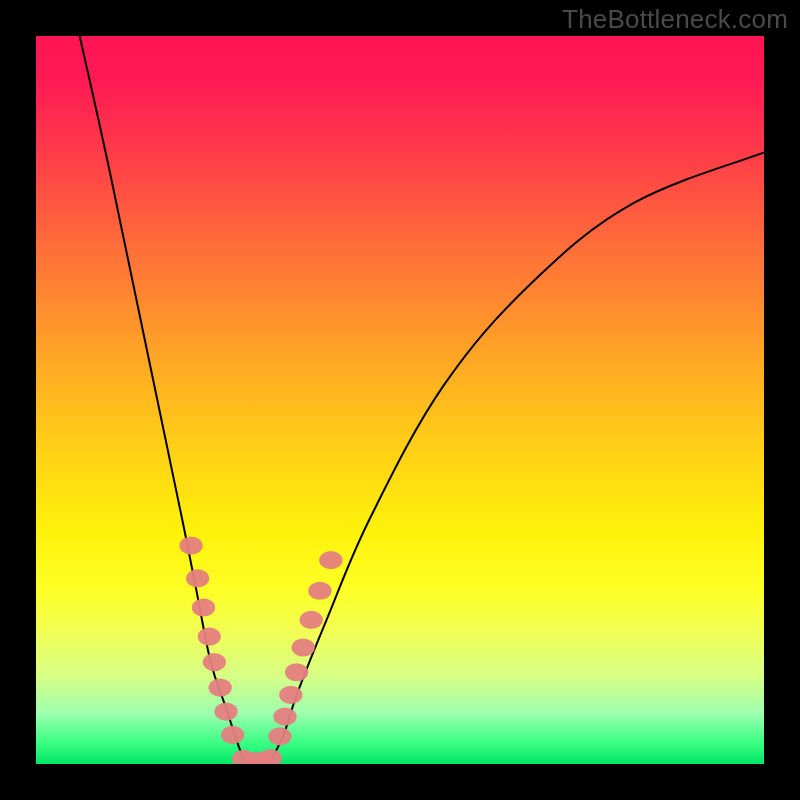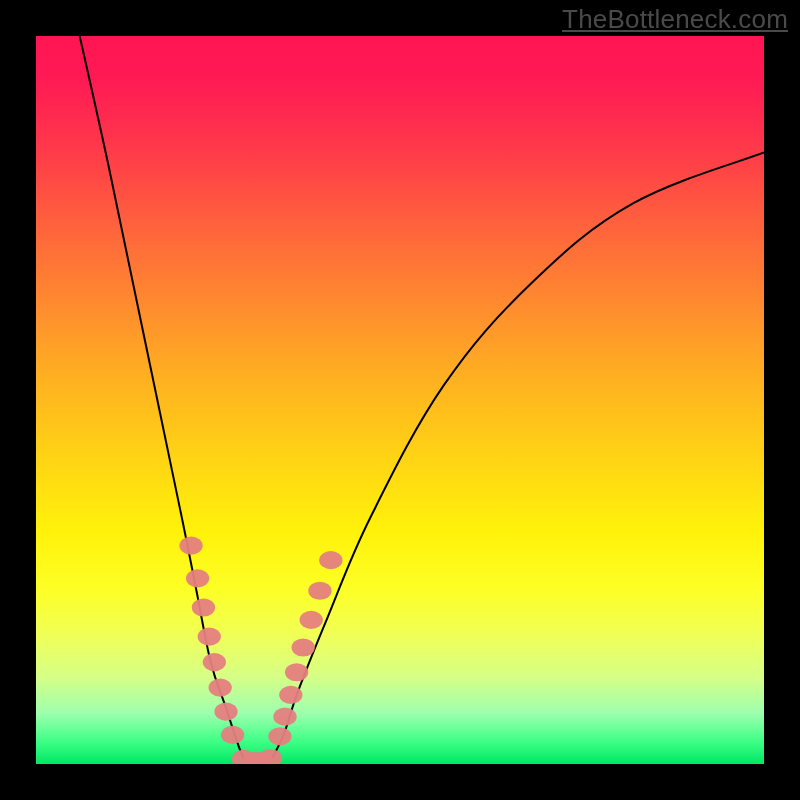--- a/index.html
+++ b/index.html
@@ -22,21 +22,20 @@
   .watermark {
     position: absolute;
     top: 4px;
     right: 12px;
     color: #4a4a4a;
     font-size: 26px;
     font-weight: 400;
     letter-spacing: 0.2px;
     z-index: 50;
     user-select: none;
-    text-decoration: underline;
   }
   .plot {
     position: absolute;
     top: 36px;
     left: 36px;
     width: 728px;
     height: 728px;
     overflow: hidden;
   }
   .gradient {

